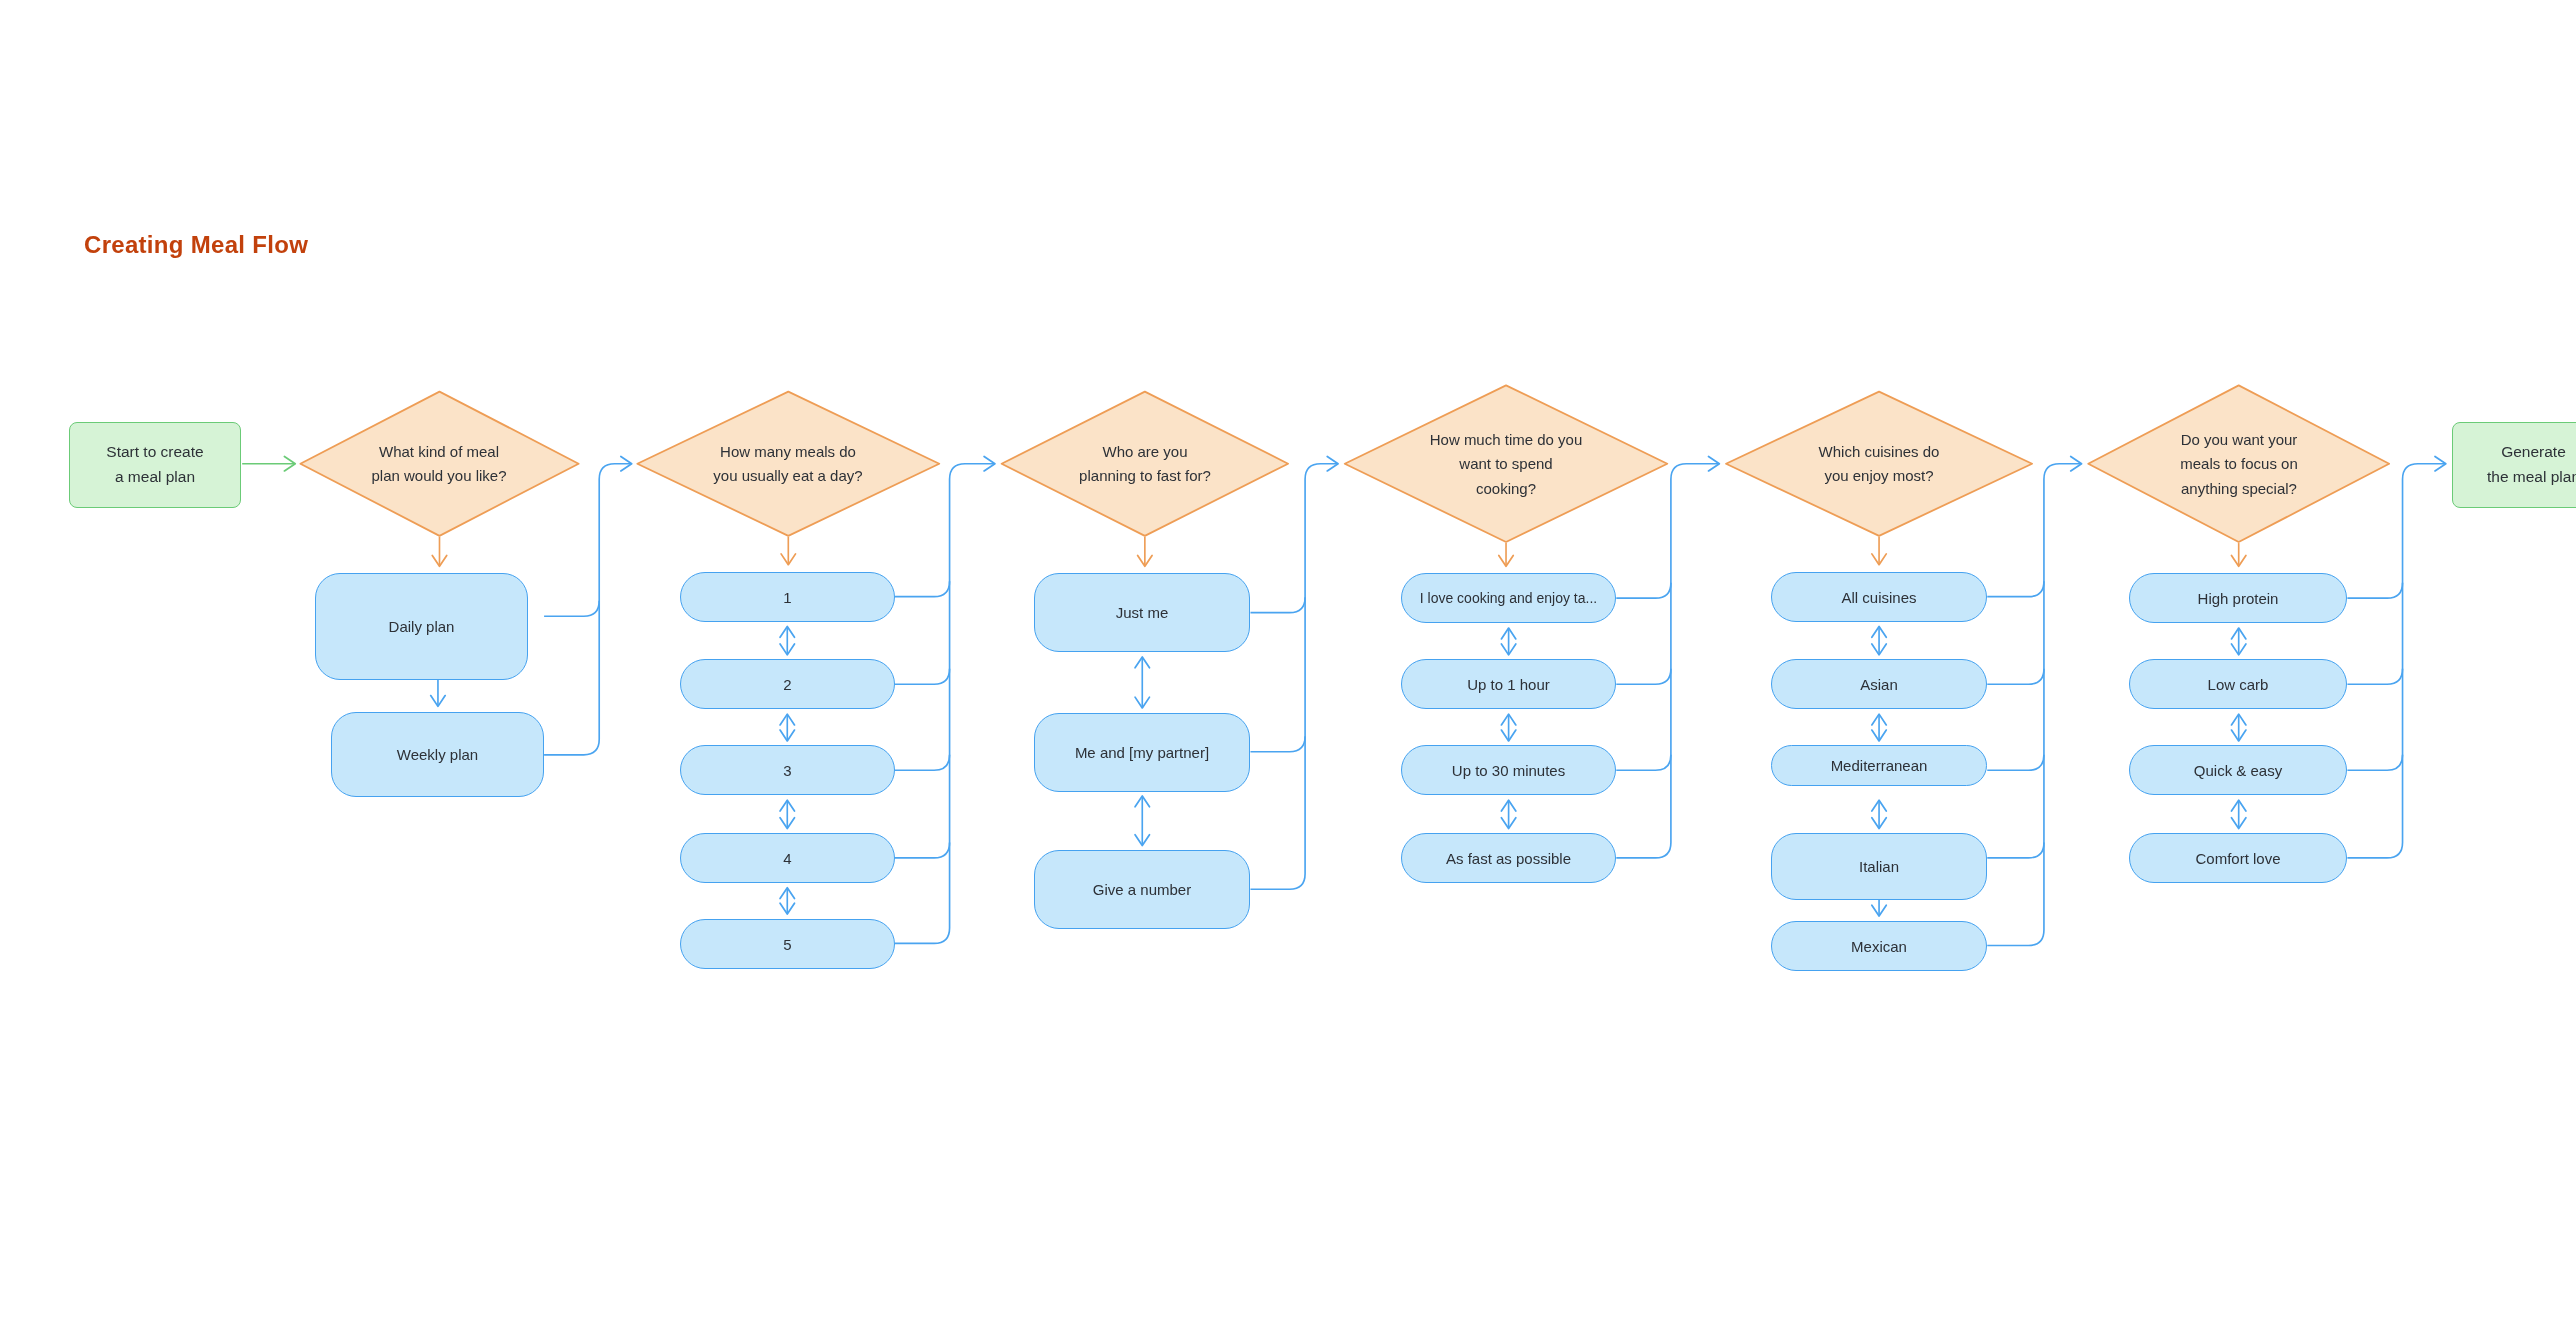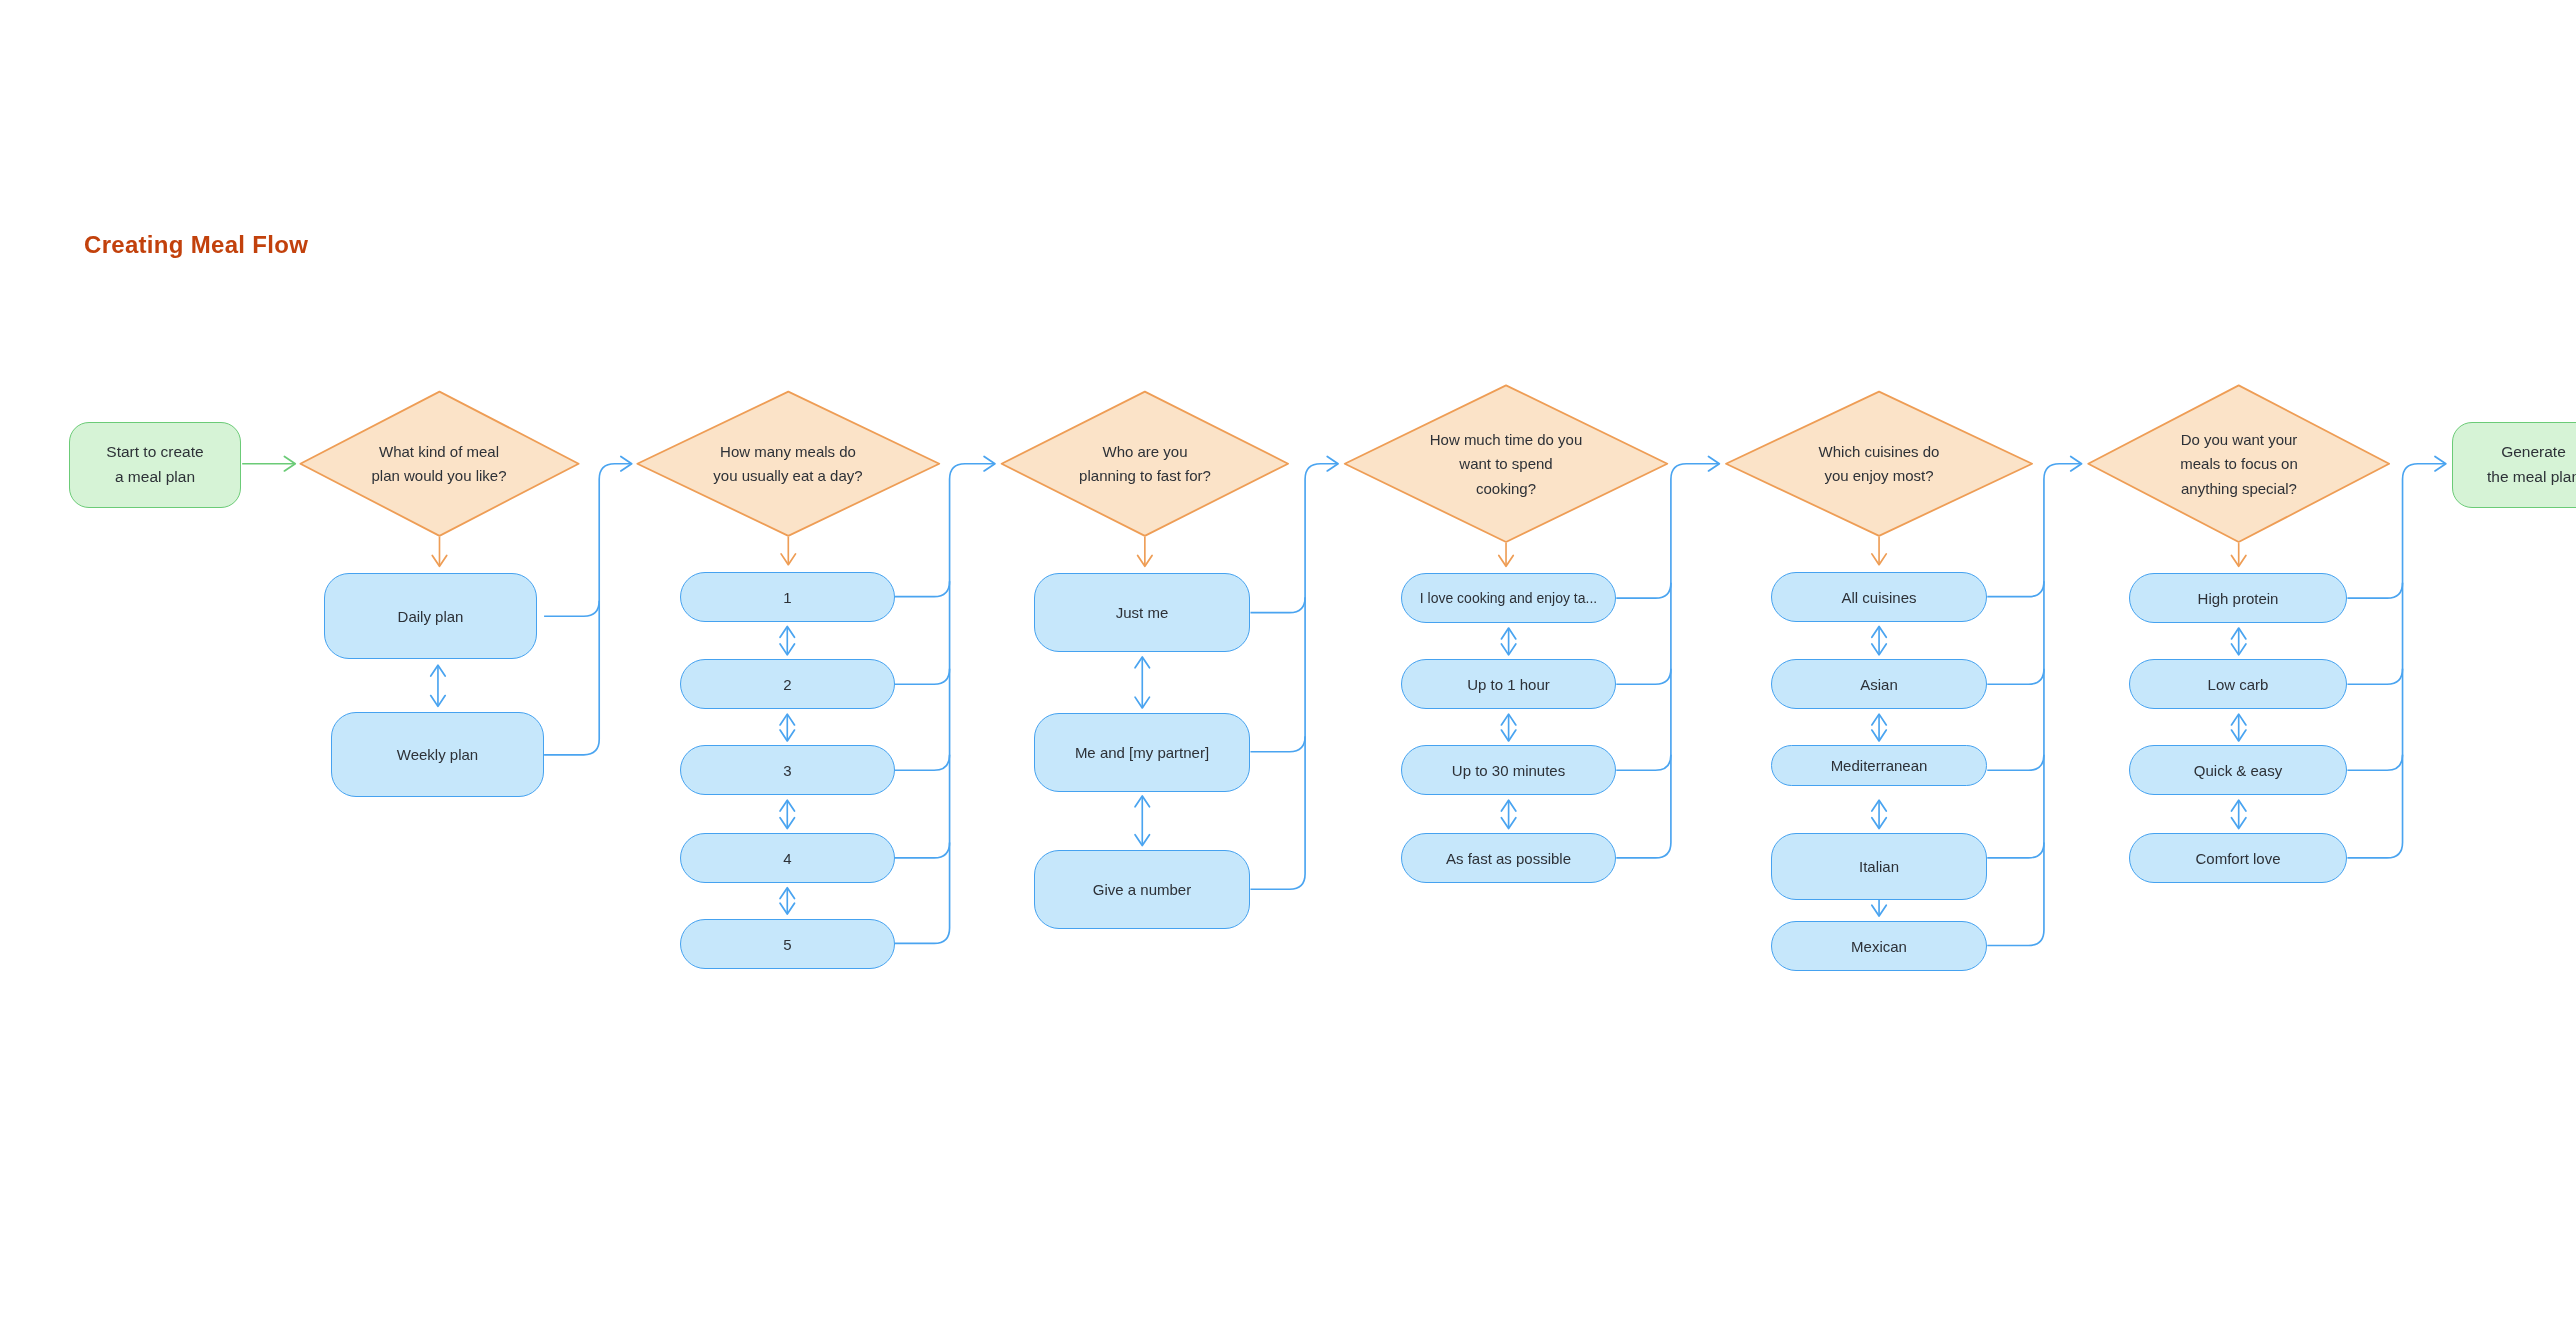--- a/index.html
+++ b/index.html
@@ -3,21 +3,21 @@
 <meta charset="utf-8">
 <style>
   html,body{margin:0;padding:0;background:#ffffff;}
   .canvas{position:relative;width:2638px;height:1319px;background:#ffffff;overflow:hidden;
           font-family:"Liberation Sans",sans-serif;}
   .title{position:absolute;left:84px;top:231px;font-size:24px;font-weight:700;color:#c2410c;
          letter-spacing:0.3px;}
   .edges{position:absolute;left:0;top:0;width:2638px;height:1319px;}
   .node{position:absolute;box-sizing:border-box;display:flex;align-items:center;justify-content:center;
         text-align:center;color:#2D3137;white-space:pre-line;}
-  .terminal{background:#D6F3D6;border:1.5px solid #6BCB77;border-radius:20px;font-size:15.5px;line-height:1.6;}
+  .terminal{background:#D6F3D6;border:1.5px solid #6BCB77;border-radius:8px;font-size:15.5px;line-height:1.6;}
   .opt{background:#C6E7FB;border:1.5px solid #45A2F0;border-radius:25px;font-size:15px;}
   .dlabel{position:absolute;transform:translate(-50%,-50%);text-align:center;color:#2D3137;
           font-size:15px;line-height:1.62;white-space:pre-line;}
 </style>
 </head>
 <body>
 
 <div class="canvas">
 
   <div class="title">Creating Meal Flow</div>
@@ -121,21 +121,21 @@
 planning to fast for?</div>
   <div class="dlabel" style="left:1506px;top:464px;width:263px;">How much time do you
 want to spend
 cooking?</div>
   <div class="dlabel" style="left:1879px;top:464px;width:237px;">Which cuisines do
 you enjoy most?</div>
   <div class="dlabel" style="left:2239px;top:464px;width:242px;">Do you want your
 meals to focus on
 anything special?</div>
 
-  <div class="node opt" style="left:324px;top:573px;width:213px;height:86px;">Daily plan</div>
+  <div class="node opt" style="left:315px;top:573px;width:213px;height:107px;">Daily plan</div>
   <div class="node opt" style="left:331px;top:712px;width:213px;height:85px;">Weekly plan</div>
 
   <div class="node opt" style="left:680px;top:572px;width:215px;height:50px;">1</div>
   <div class="node opt" style="left:680px;top:659px;width:215px;height:50px;">2</div>
   <div class="node opt" style="left:680px;top:745px;width:215px;height:50px;">3</div>
   <div class="node opt" style="left:680px;top:833px;width:215px;height:50px;">4</div>
   <div class="node opt" style="left:680px;top:919px;width:215px;height:50px;">5</div>
 
   <div class="node opt" style="left:1034px;top:573px;width:216px;height:79px;">Just me</div>
   <div class="node opt" style="left:1034px;top:713px;width:216px;height:79px;">Me and [my partner]</div>

